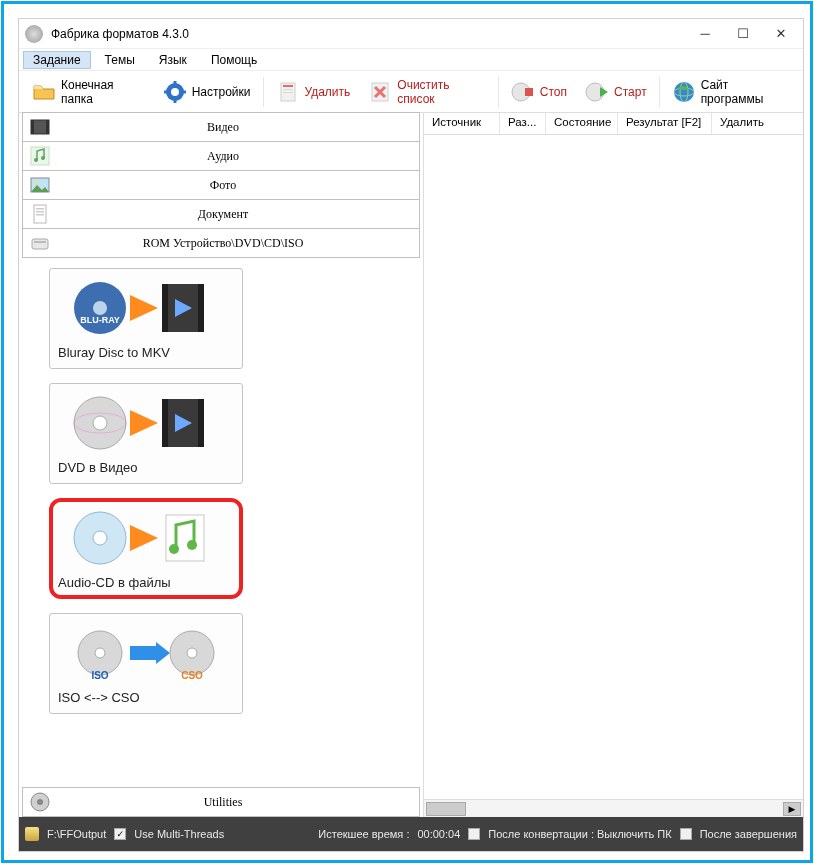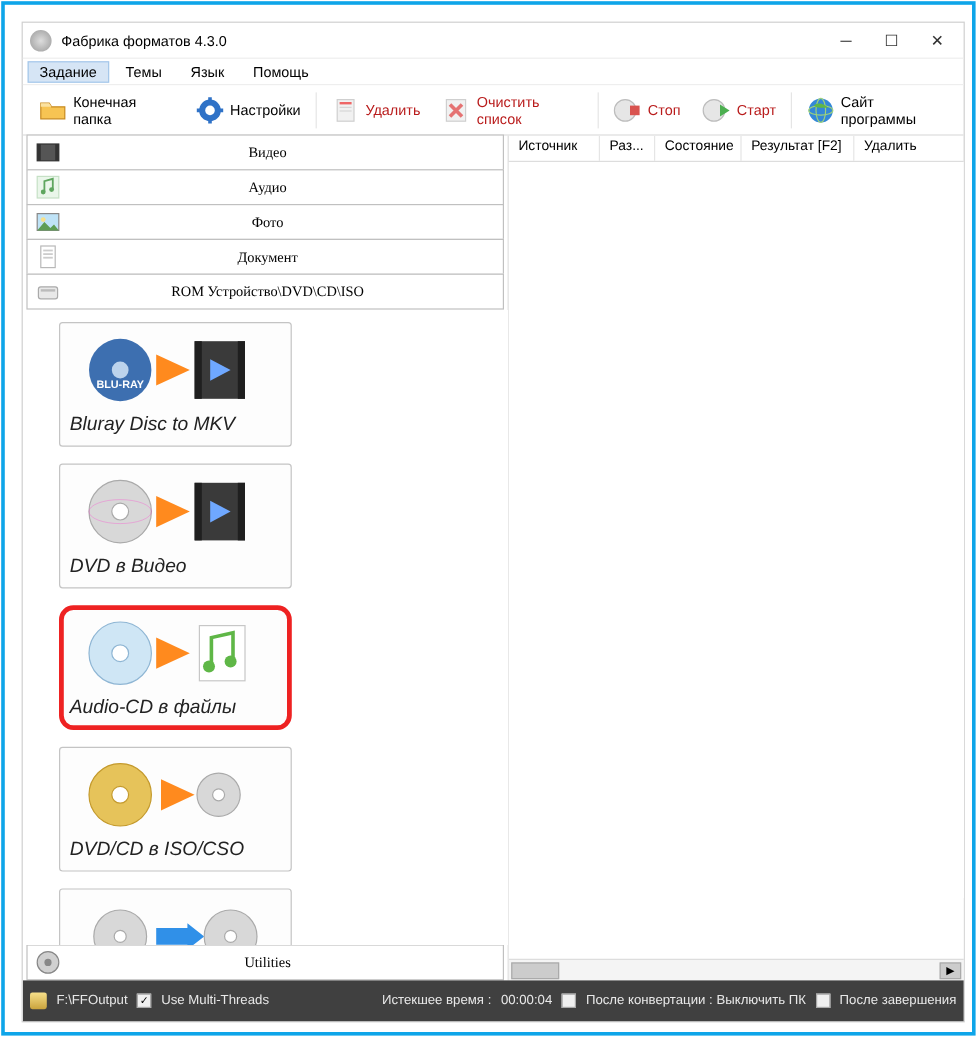--- a/index.html
+++ b/index.html
@@ -21,21 +21,21 @@
   .tb-ico { width:24px; height:24px; flex:none;}
   .main-area { flex:1; display:flex; min-height:0;}
   .left-pane { width:405px; display:flex; flex-direction:column; border-right:1px solid #ddd;}
   .acc { border:1px solid #c0c0c0; margin:-1px 3px 0 3px; height:30px; display:flex; align-items:center; font-size:12px; background:#fff;}
   .acc-ico { width:22px; height:22px; margin:0 6px; flex:none;}
   .acc-label { flex:1; text-align:center; padding-right:30px;font-family:Liberation Serif, serif;}
   .acc-content { flex:1; overflow:auto; padding:10px 30px 6px 30px; background:#fff;}
   .card { width:194px; border:1px solid #c4c4c4; border-radius:3px; margin-bottom:14px; padding:8px; font-size:11px; background:#fdfdfd;}
   .card.highlight { border:4px solid #e22; border-radius:12px; padding:5px;}
   .card-img { width:176px; height:62px; display:flex; align-items:center; justify-content:center; margin-bottom:6px;}
-  .card-label { font-size:16px; color:#222;font-style:italic;}
+  .card-label { font-size:13px; color:#222;}
   .acc.bottom { margin-top:auto;}
   .right-pane { flex:1; display:flex; flex-direction:column; min-width:0;}
   .cols { display:flex; height:22px; border-bottom:1px solid #ddd;}
   .col { font-size:11.5px; padding:3px 8px 0 8px; border-right:1px solid #e5e5e5; white-space:nowrap; overflow:hidden;}
   .col:last-child { border-right:none;}
   .grid-body { flex:1; background:#fff;}
   .right-scroll { height:18px; border-top:1px solid #ddd; display:flex; background:#f4f4f4;}
   .right-scroll .thumb { width:40px; height:14px; background:#ccc; margin:2px 0 0 2px; border:1px solid #aaa;}
   .right-scroll .arrow { width:18px; height:14px; margin:2px 2px 0 auto; background:#ccc; border:1px solid #aaa; font-size:9px; text-align:center; line-height:12px;}
   .statusbar { height:34px; background:#404040; color:#e8e8e8; display:flex; align-items:center; font-size:11px; padding:0 6px; gap:8px;}
@@ -242,32 +242,20 @@
                   <path d="M118 42V18l18-4v24" stroke="#5fb747" stroke-width="3" fill="none"></path>
                   <circle cx="116" cy="42" r="5" fill="#5fb747"></circle>
                   <circle cx="134" cy="38" r="5" fill="#5fb747"></circle>
                 </svg>
               </div>
               <div class="card-label">Audio-CD в файлы</div>
             </div>
             <div class="card">
               <div class="card-img">
                 <svg viewBox="0 0 176 62" width="176" height="62">
-                  <circle cx="42" cy="31" r="26" fill="#e6c35a" stroke="#c49a2d"></circle>
-                  <circle cx="42" cy="31" r="7" fill="#fff" stroke="#c49a2d"></circle>
-                  <polygon points="76,18 104,31 76,44" fill="#ff8a1e"></polygon>
-                  <circle cx="124" cy="31" r="18" fill="#d8d8d8" stroke="#aaa"></circle>
-                  <circle cx="124" cy="31" r="5" fill="#fff" stroke="#aaa"></circle>
-                </svg>
-              </div>
-              <div class="card-label">DVD/CD в ISO/CSO</div>
-            </div>
-            <div class="card">
-              <div class="card-img">
-                <svg viewBox="0 0 176 62" width="176" height="62">
                   <circle cx="42" cy="31" r="22" fill="#d8d8d8" stroke="#aaa"></circle>
                   <circle cx="42" cy="31" r="5" fill="#fff" stroke="#aaa"></circle>
                   <text x="42" y="57" text-anchor="middle" font-size="10" fill="#1a5fb4" font-weight="bold">ISO</text>
                   <polygon points="72,24 98,24 98,20 112,31 98,42 98,38 72,38" fill="#3090e8"></polygon>
                   <circle cx="134" cy="31" r="22" fill="#d8d8d8" stroke="#aaa"></circle>
                   <circle cx="134" cy="31" r="5" fill="#fff" stroke="#aaa"></circle>
                   <text x="134" y="57" text-anchor="middle" font-size="10" fill="#e67e22" font-weight="bold">CSO</text>
                 </svg>
               </div>
               <div class="card-label">ISO &lt;--&gt; CSO</div>

